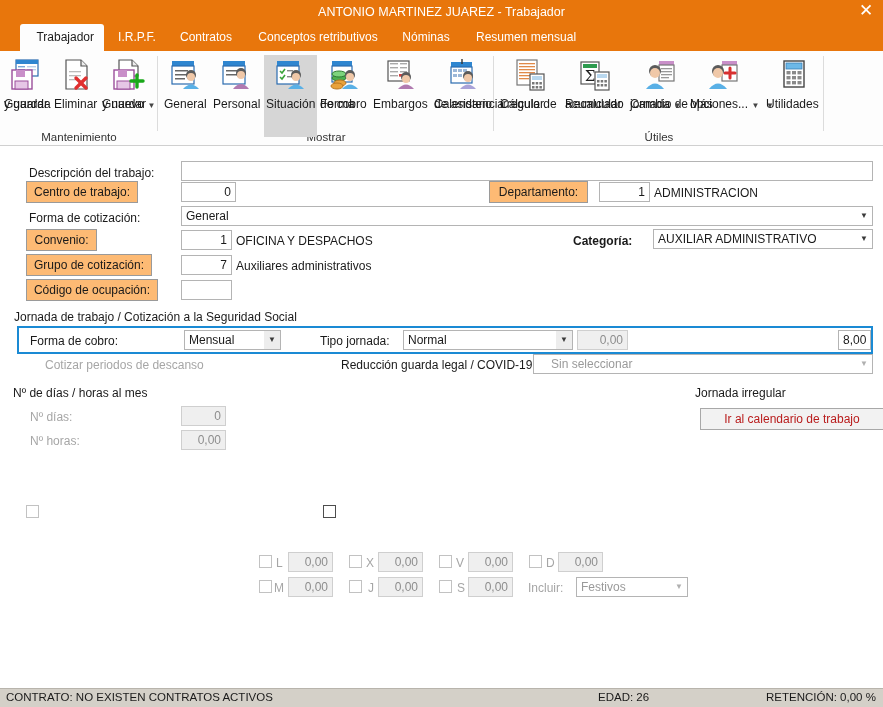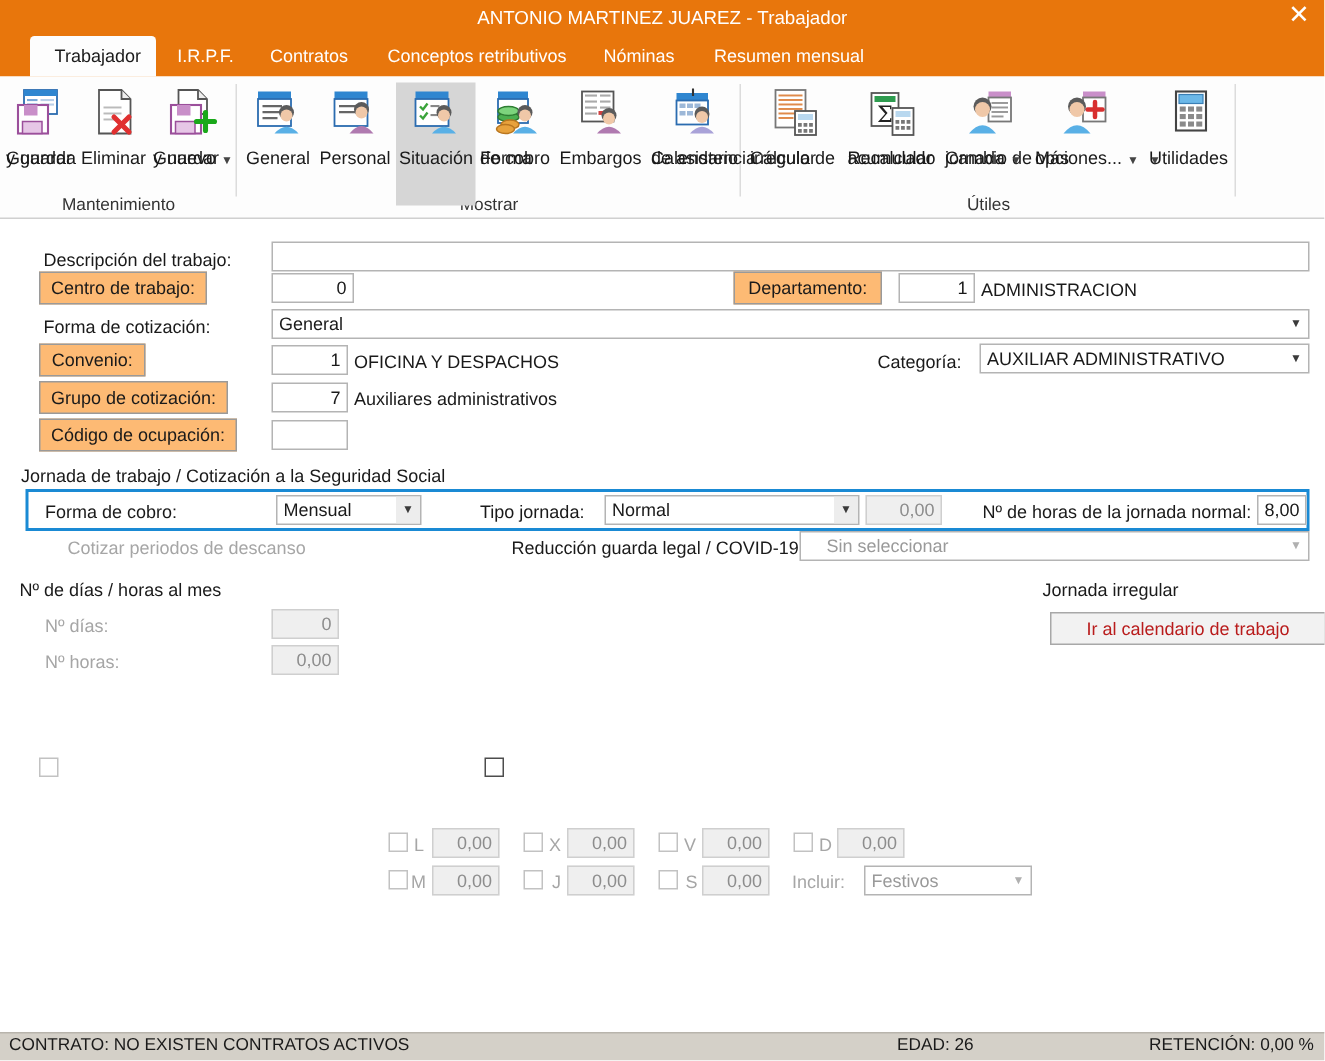--- a/index.html
+++ b/index.html
@@ -456,21 +456,21 @@
   <div class="lbl" style="left:29px;top:65px;">Forma de cotización:</div>
   <div class="combo" style="left:181px;top:60px;width:692px;">
     <span>General</span>
     <span class="arw">▼</span>
   </div>
 
   <div class="btnlbl" style="left:26px;top:83px;width:71px;">Convenio:</div>
   <div class="tbox" style="left:181px;top:84px;width:51px;">1</div>
   <div class="lbl" style="left:236px;top:88px;">OFICINA Y DESPACHOS</div>
 
-  <div class="lbl" style="left:585px;top:88px;">Categoría:</div>
+  <div class="lbl" style="left:573px;top:88px;font-weight:bold;">Categoría:</div>
   <div class="combo" style="left:653px;top:83px;width:220px;">
     <span>AUXILIAR ADMINISTRATIVO</span>
     <span class="arw">▼</span>
   </div>
 
   <div class="btnlbl" style="left:26px;top:108px;width:126px;">Grupo de cotización:</div>
   <div class="tbox" style="left:181px;top:109px;width:51px;">7</div>
   <div class="lbl" style="left:236px;top:113px;">Auxiliares administrativos</div>
 
   <div class="btnlbl" style="left:26px;top:133px;width:132px;">Código de ocupación:</div>
@@ -486,21 +486,20 @@
     <span class="arw">▼</span>
   </div>
 
   <div class="lbl" style="left:320px;top:188px;">Tipo jornada:</div>
   <div class="combo gray" style="left:403px;top:184px;width:170px;">
     <span>Normal</span>
     <span class="arw">▼</span>
   </div>
   <div class="tbox ro" style="left:577px;top:184px;width:51px;">0,00</div>
 
-  <div class="lbl" style="left:655px;top:188px;">Nº de horas de la jornada normal:</div>
   <div class="tbox" style="left:838px;top:184px;width:33px;">8,00</div>
 
   <div class="chk dim" style="left:26px;top:359px;"></div>
   <div class="lbl dim" style="left:45px;top:212px;">Cotizar periodos de descanso</div>
 
   <div class="chk" style="left:323px;top:359px;"></div>
   <div class="lbl" style="left:341px;top:212px;">Reducción guarda legal / COVID-19</div>
   <div class="combo dim" style="left:533px;top:208px;width:340px;padding-left:17px;">
     <span>Sin seleccionar</span>
     <span class="arw">▼</span>

